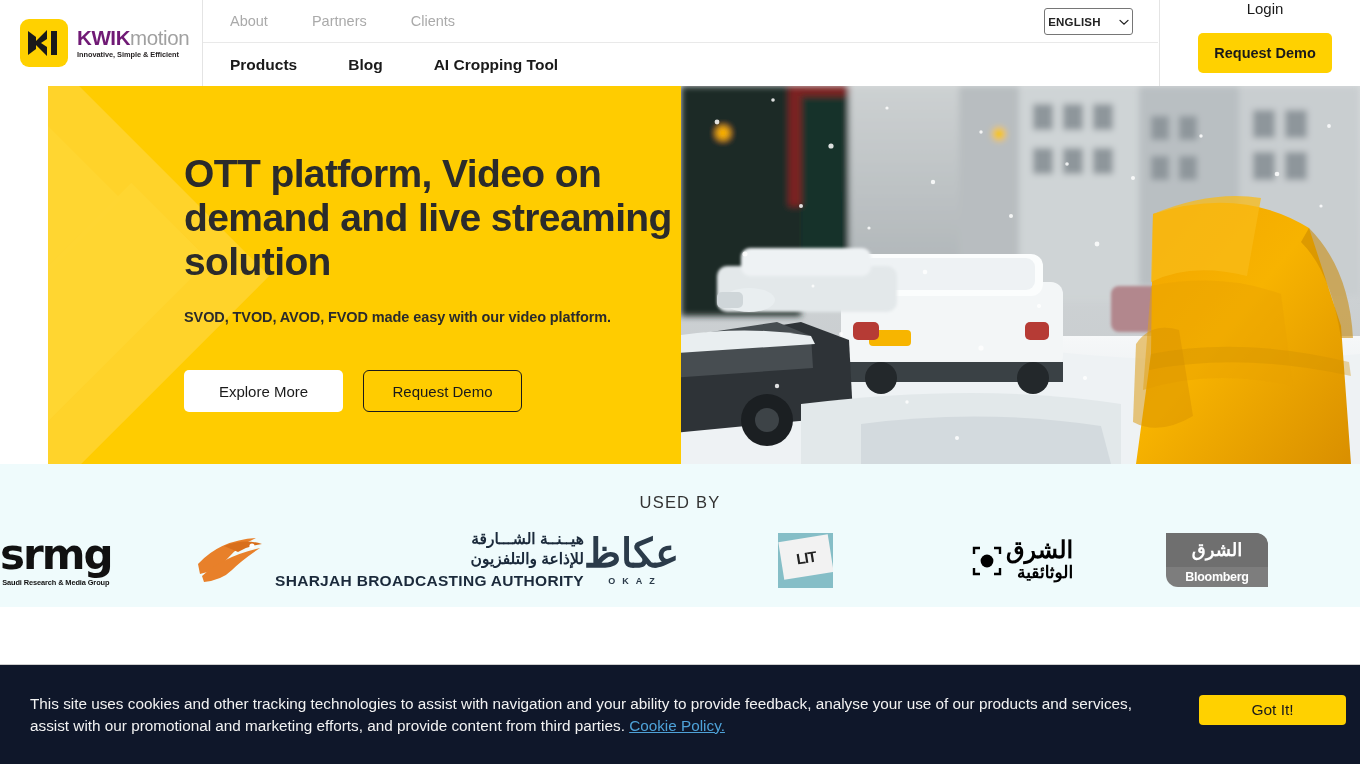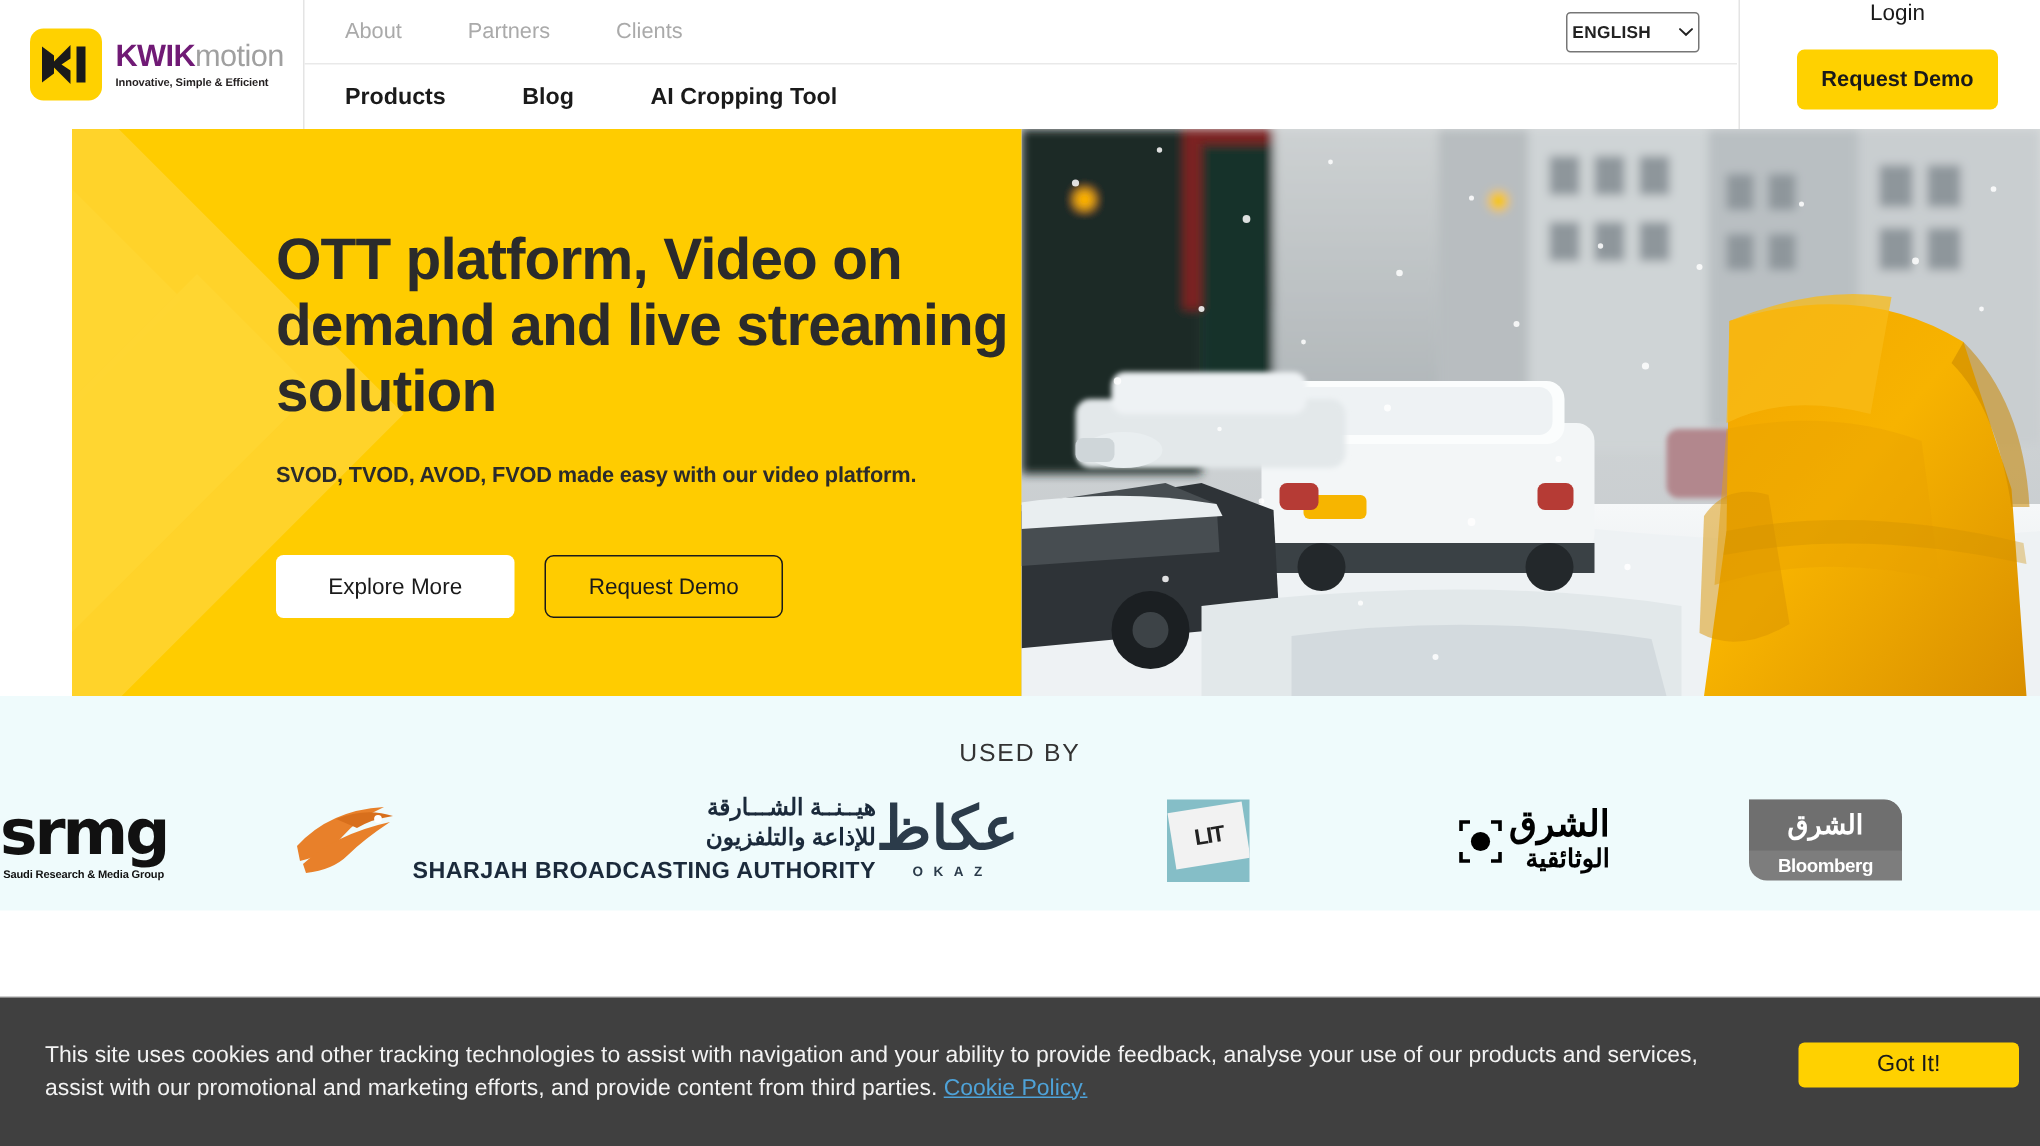--- a/index.html
+++ b/index.html
@@ -264,21 +264,21 @@
 
   .white-gap {
     position: absolute; left: 0; top: 623px; width: 1360px; height: 41px;
     background: #fff;
   }
 
   
   .cookie {
     position: absolute; left: 0; top: 664px;
     width: 1360px; height: 100px;
-    background: #404040;
+    background: #0f172a;
     border-top: 1px solid #cfcfcf;
     display: flex; align-items: center;
     z-index: 40;
   }
   .cookie-text {
     color: #f2f2f2; font-size: 15.3px; line-height: 1.43;
     padding-left: 30px; max-width: 1140px;
   }
   .cookie-link { color: #4ea2d8; text-decoration: underline; }
   .cookie-btn {

